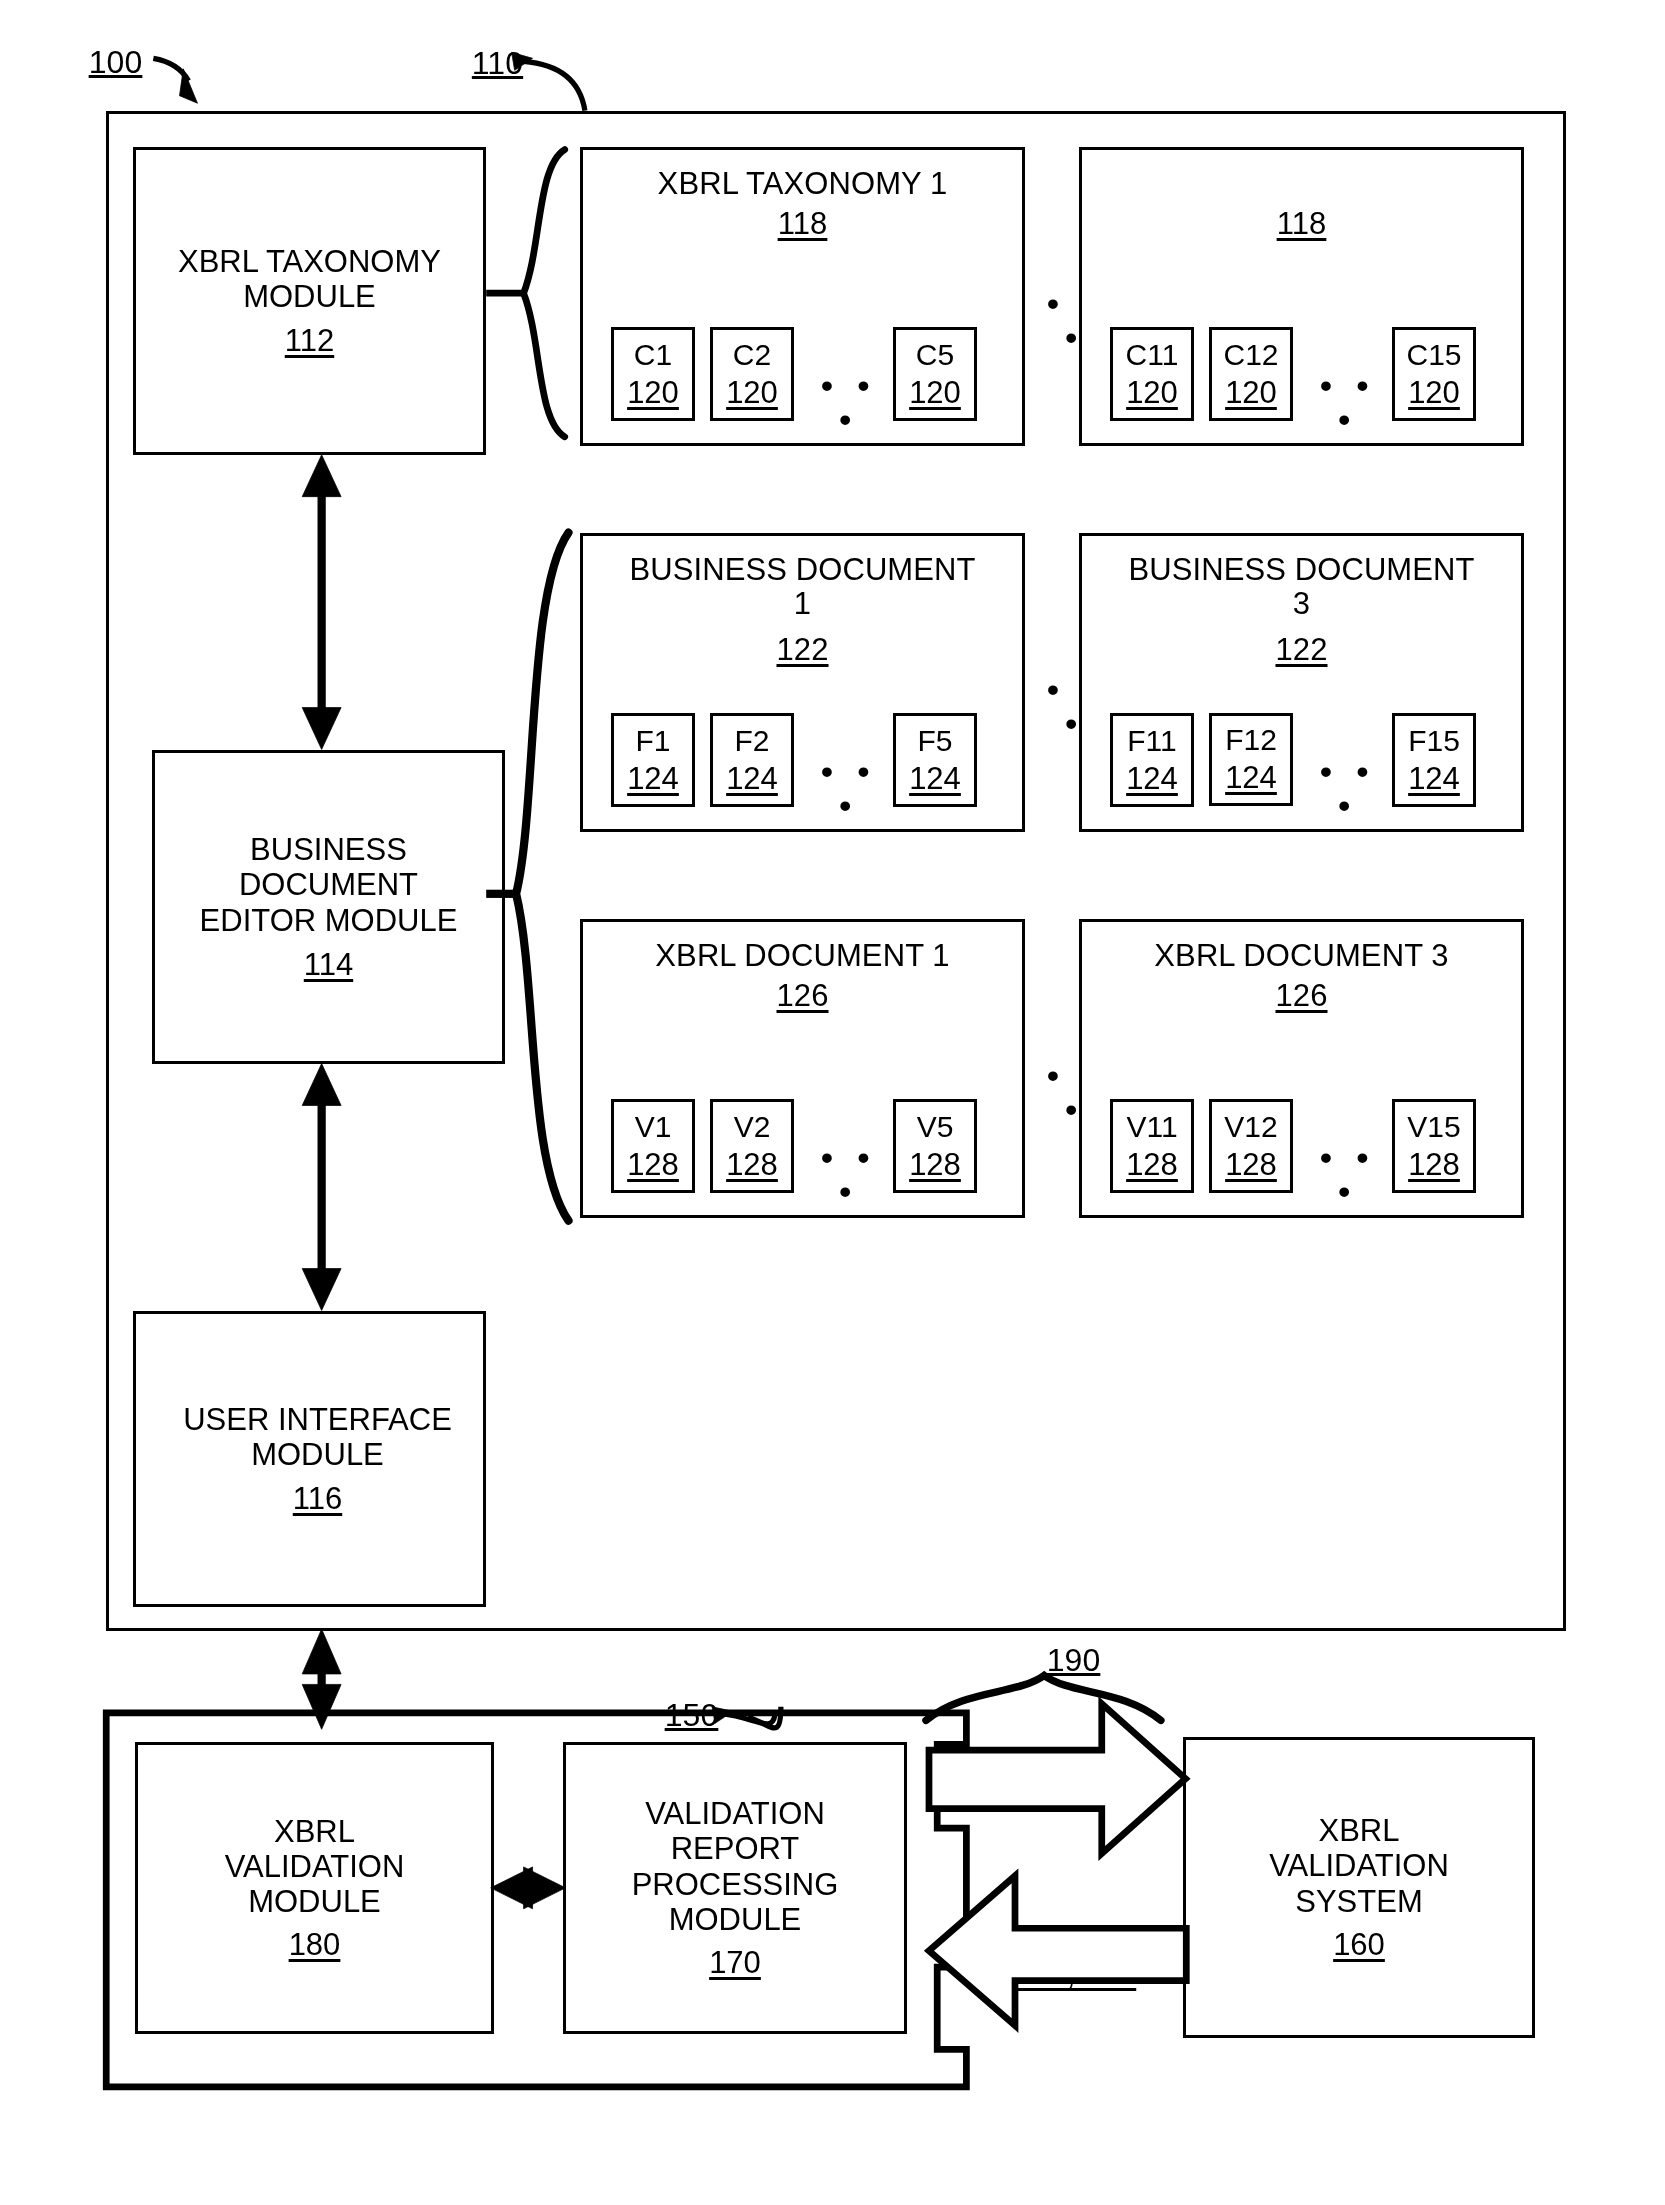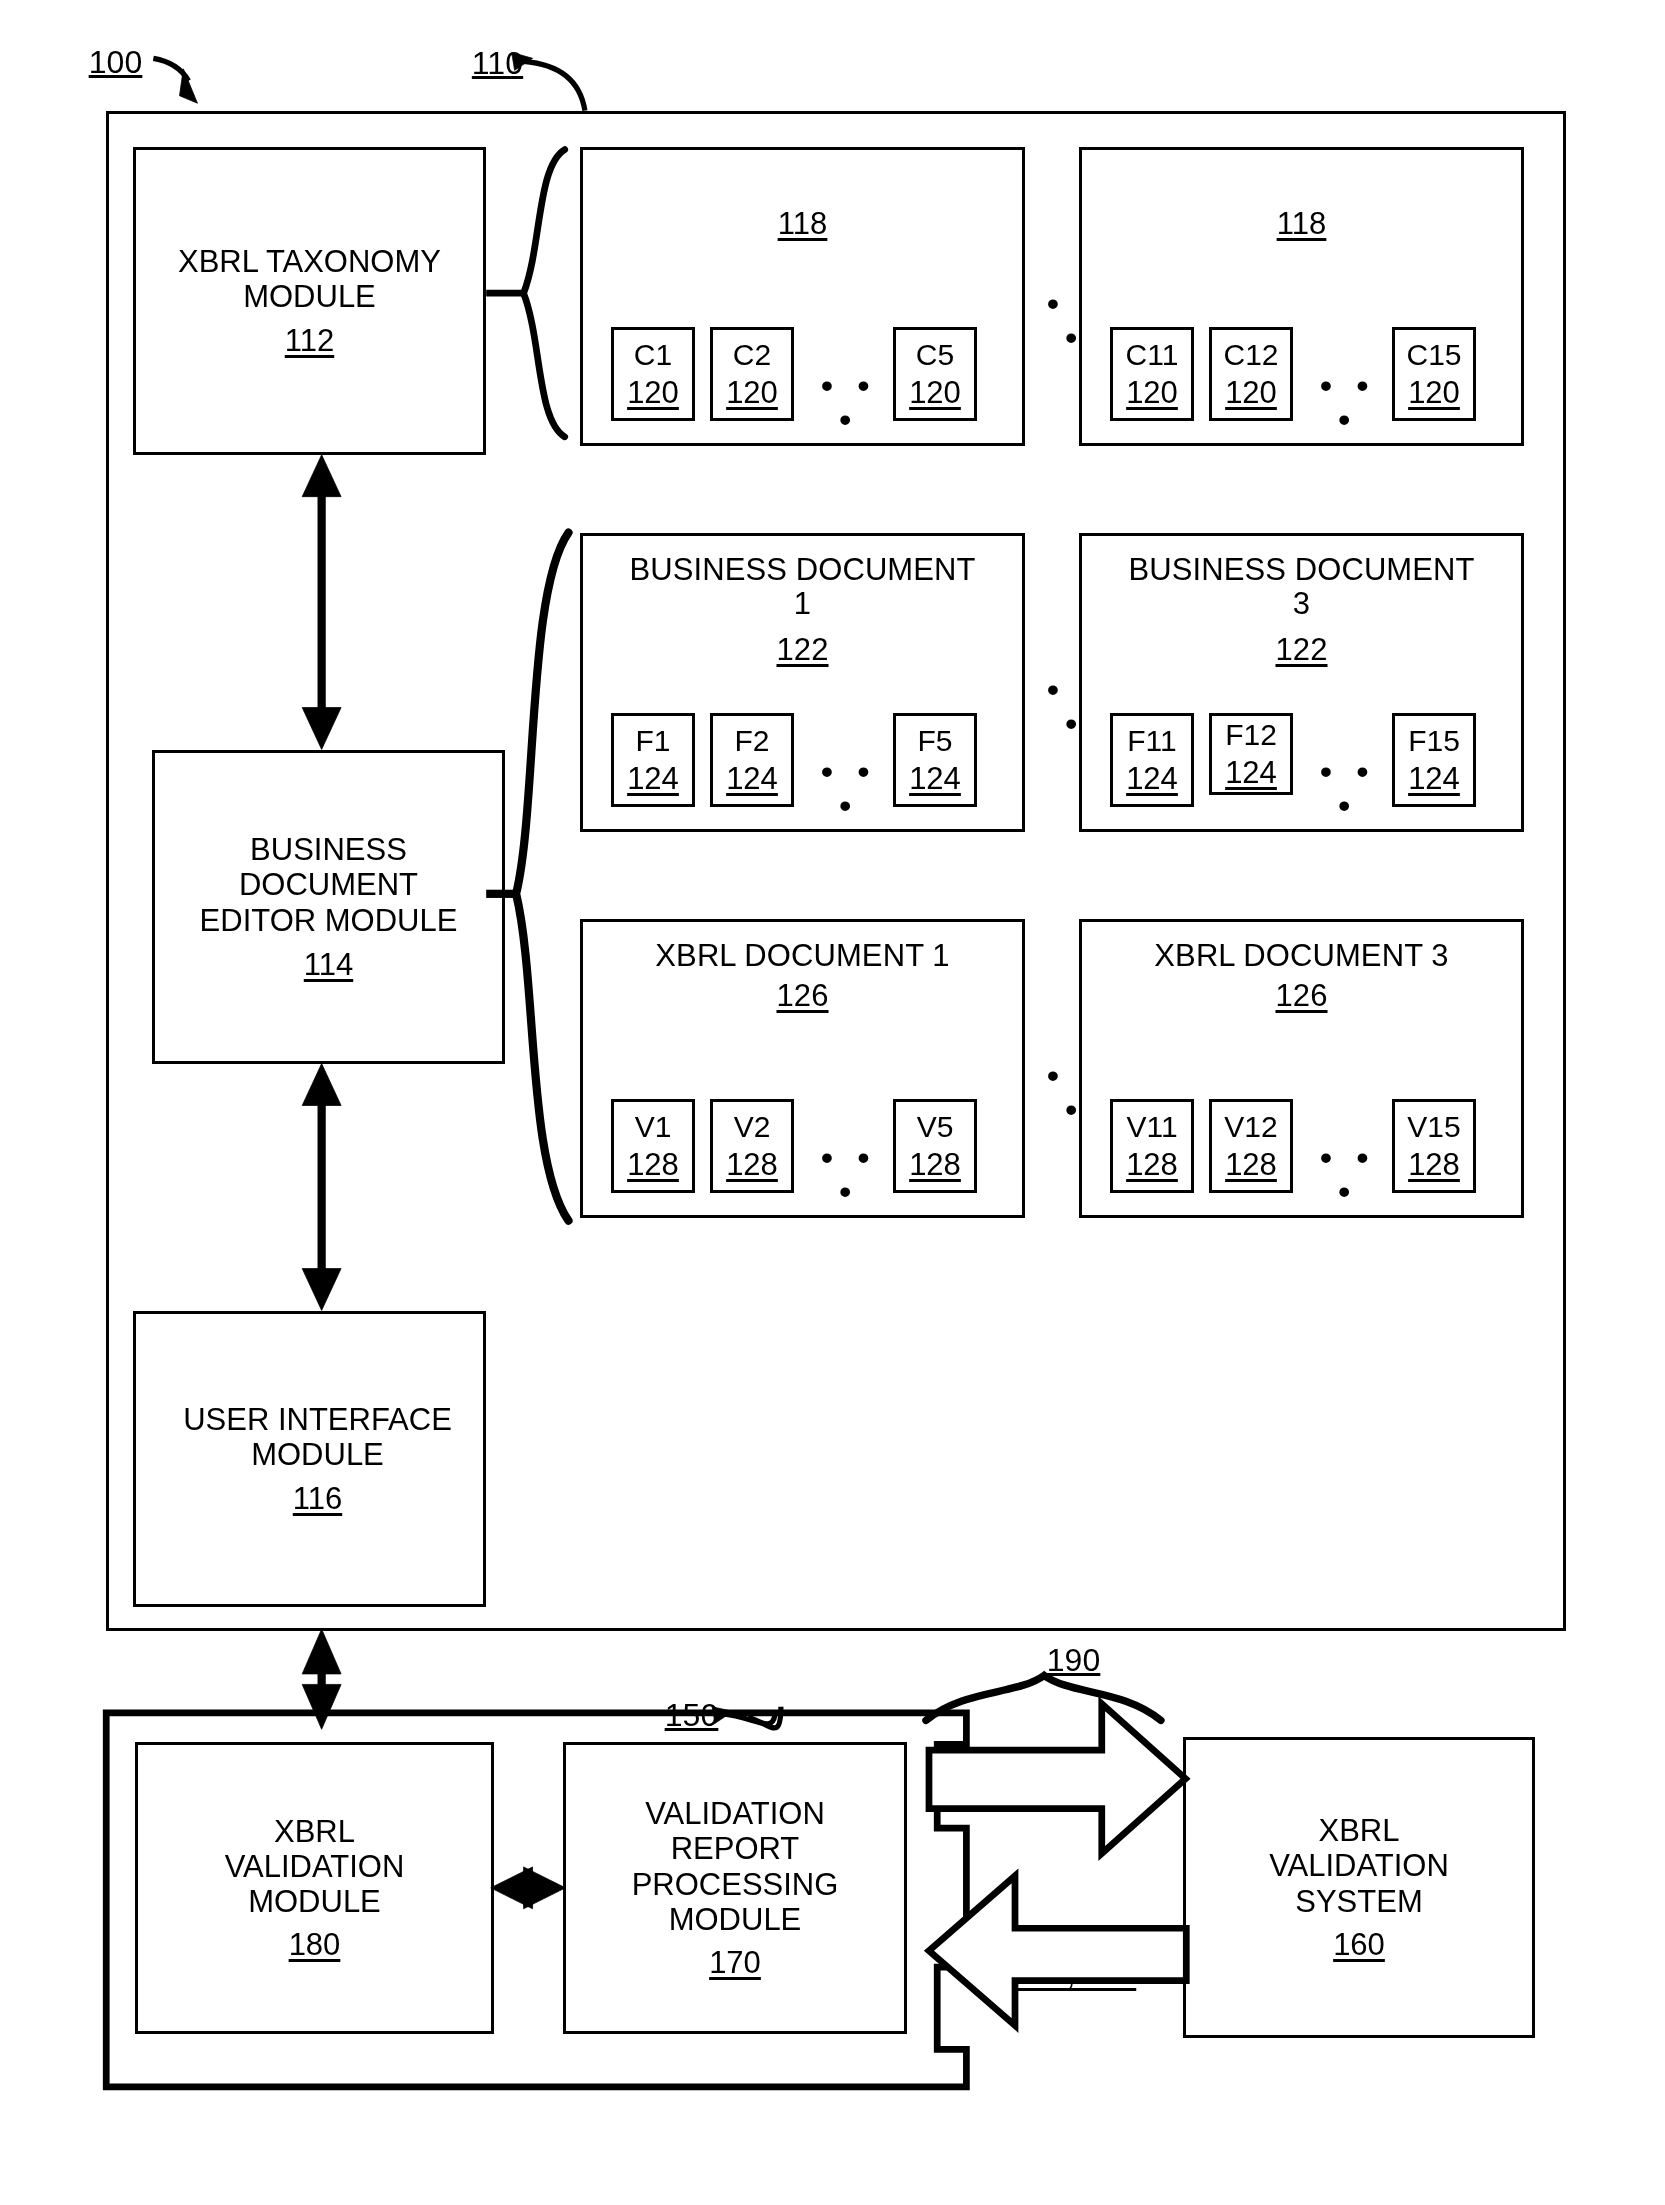--- a/index.html
+++ b/index.html
@@ -114,20 +114,21 @@
 
   <div class="box" style="left:133px; top:1311px; width:353px; height:296px;">
     <div class="center" style="left:0; top:0; right:0; bottom:0;padding-left:16px;">
       <div class="t-module" style="white-space:pre-line;">USER INTERFACE
 MODULE</div>
       <div class="t-ref" style="margin-top:9px;">116</div>
     </div>
   </div>
 
   <div class="box" style="left:580px; top:147px; width:445px; height:299px;">
+    <div class="lbl t-group" style="left:0; top:16.5px; width:100%;">XBRL TAXONOMY 1</div>
     <div class="lbl t-ref" style="left:0; top:57px; width:100%;">118</div>
 
     <div class="box-thin" style="left:28px; top:177px; width:84px; height:94px;">
       <div class="center" style="left:0; top:0; right:0; bottom:0;">
         <div class="t-small">C1</div>
         <div class="t-ref" style="margin-top:3px;">120</div>
       </div>
     </div>
 
     <div class="box-thin" style="left:127px; top:177px; width:84px; height:94px;">
@@ -212,21 +213,21 @@
 3</div>
     <div class="lbl t-ref" style="left:0; top:97px; width:100%;">122</div>
 
     <div class="box-thin" style="left:28px; top:177px; width:84px; height:94px;">
       <div class="center" style="left:0; top:0; right:0; bottom:0;">
         <div class="t-small">F11</div>
         <div class="t-ref" style="margin-top:3px;">124</div>
       </div>
     </div>
 
-    <div class="box-thin" style="left:127px; top:177px; width:84px; height:82px;">
+    <div class="box-thin" style="left:127px; top:177px; width:84px; height:93px;">
       <div class="center" style="left:0; top:0; right:0; bottom:0;">
         <div class="t-small">F12</div>
         <div class="t-ref" style="margin-top:3px;">124</div>
       </div>
     </div>
 
     <div class="dots" style="left:224px; top:218px; width:84px; text-align:center;">• • •</div>
 
     <div class="box-thin" style="left:310px; top:177px; width:84px; height:94px;">
       <div class="center" style="left:0; top:0; right:0; bottom:0;">

